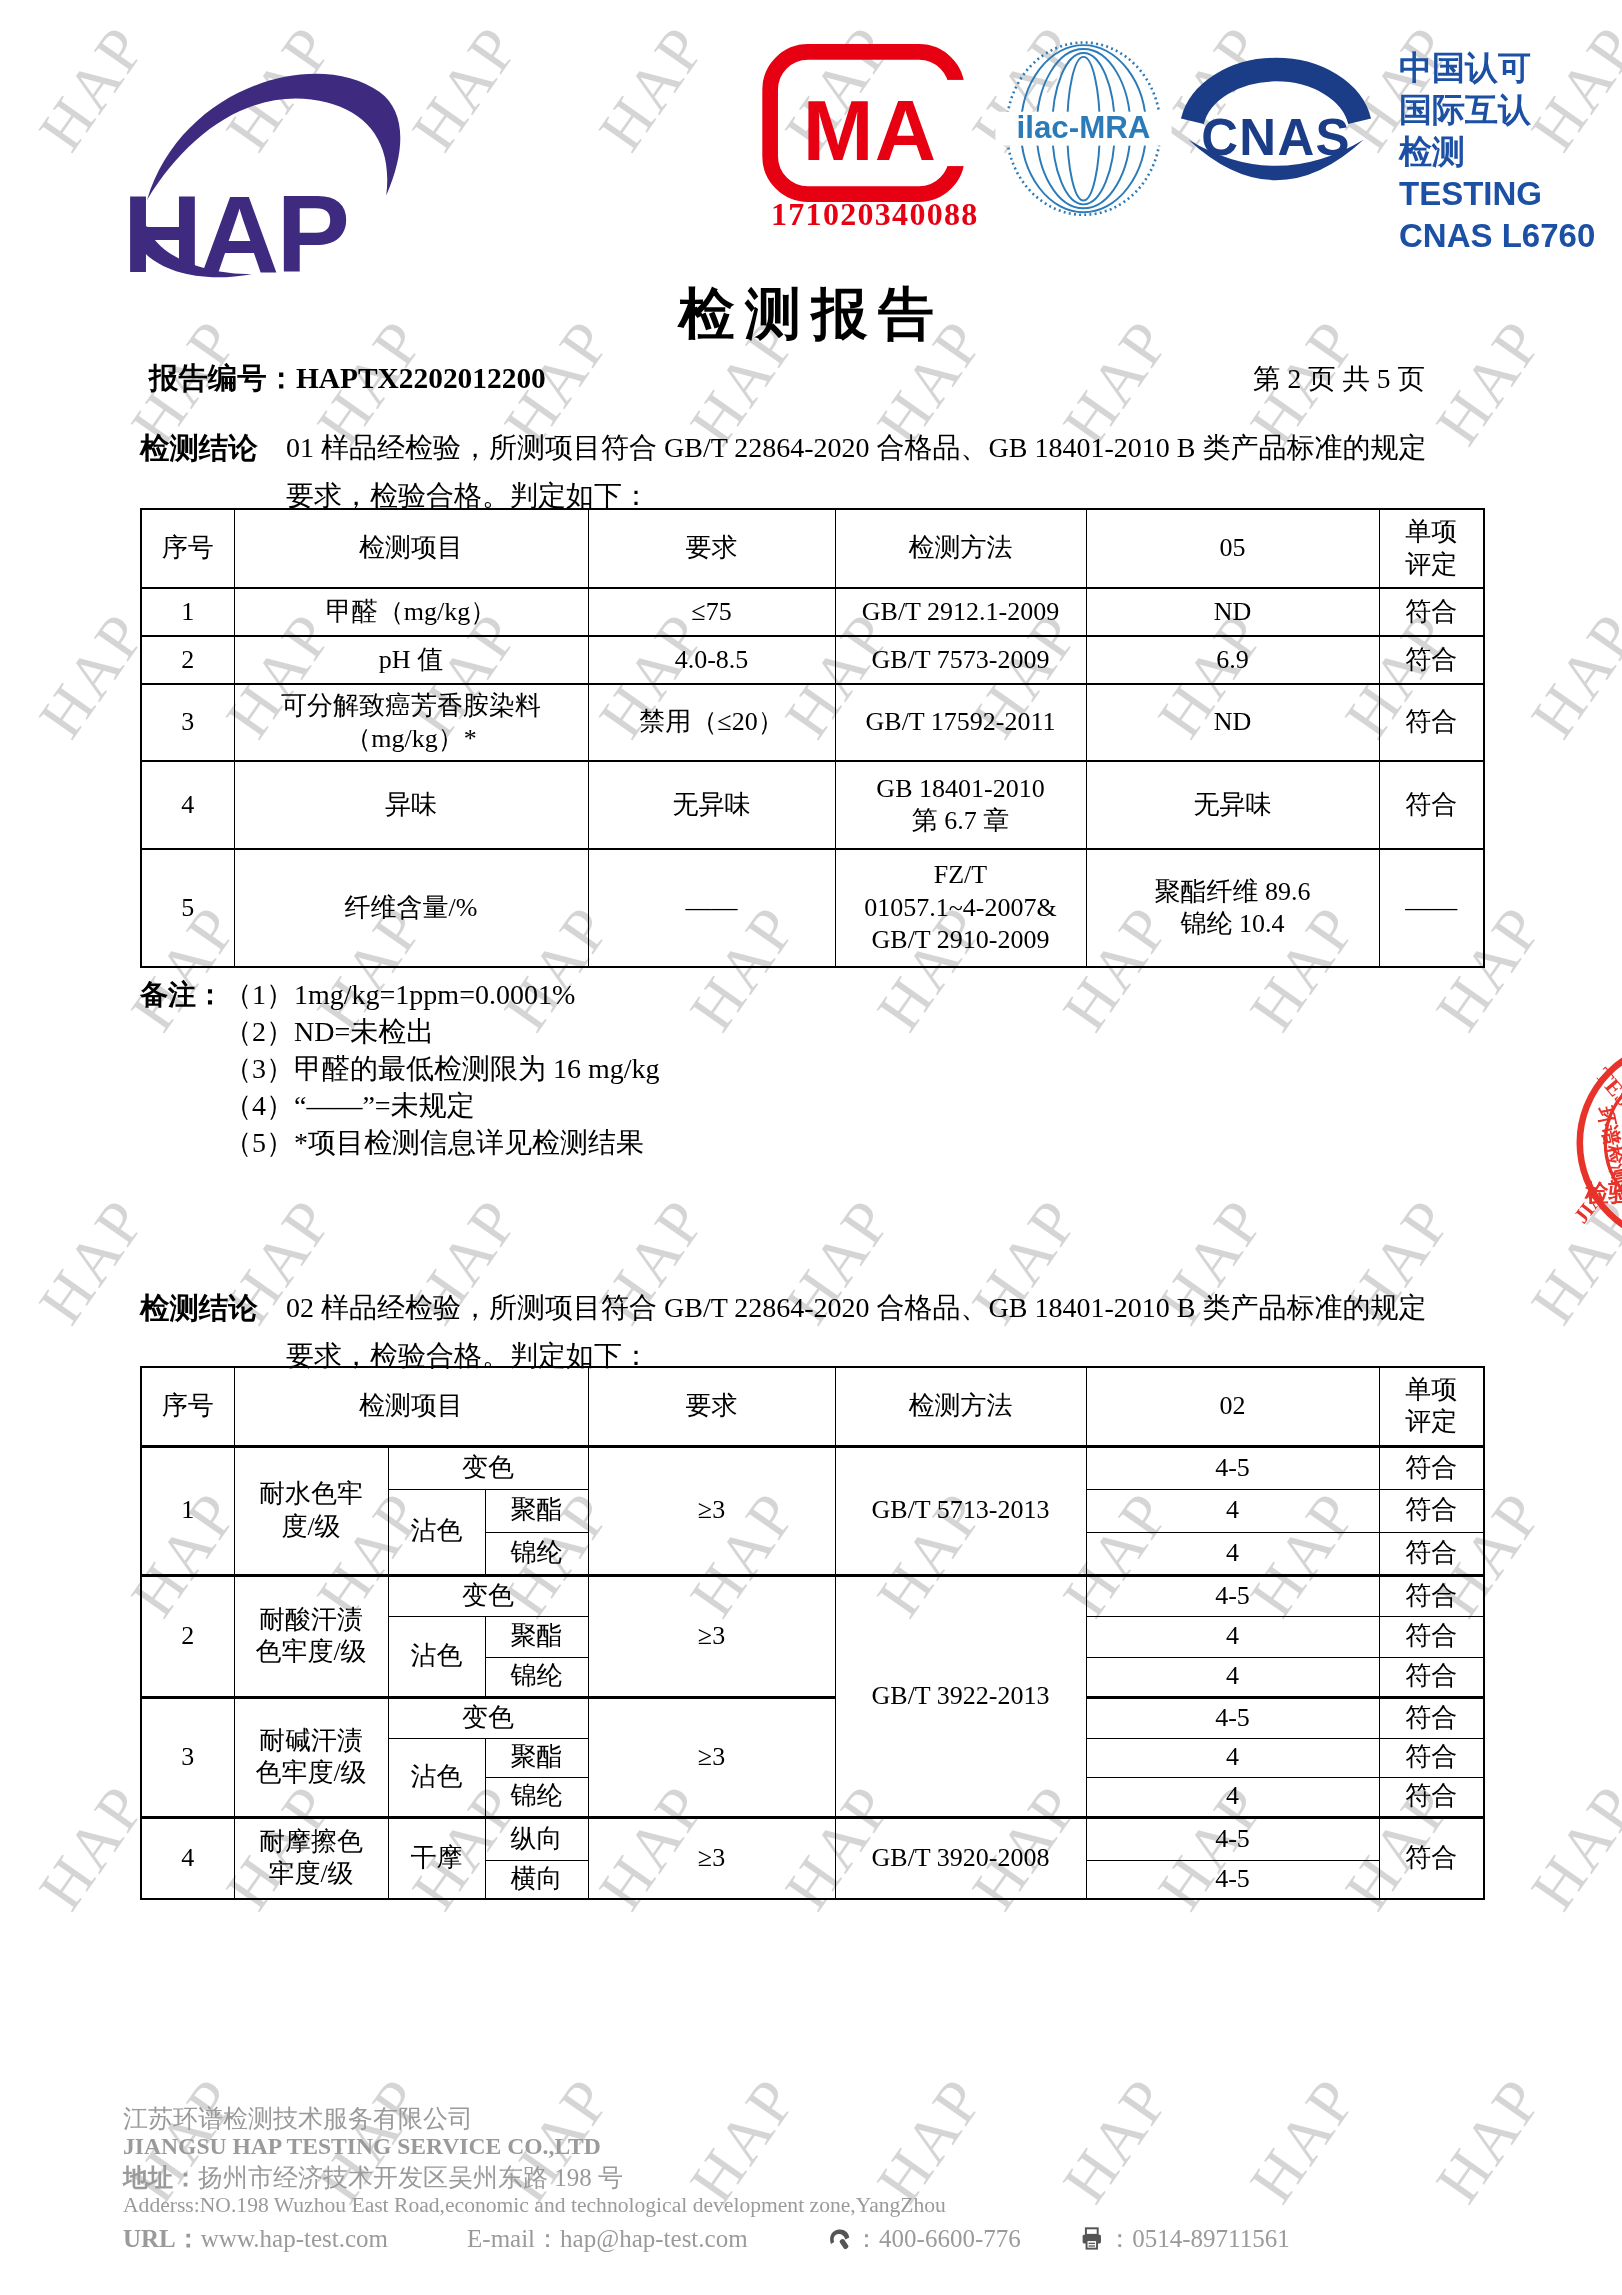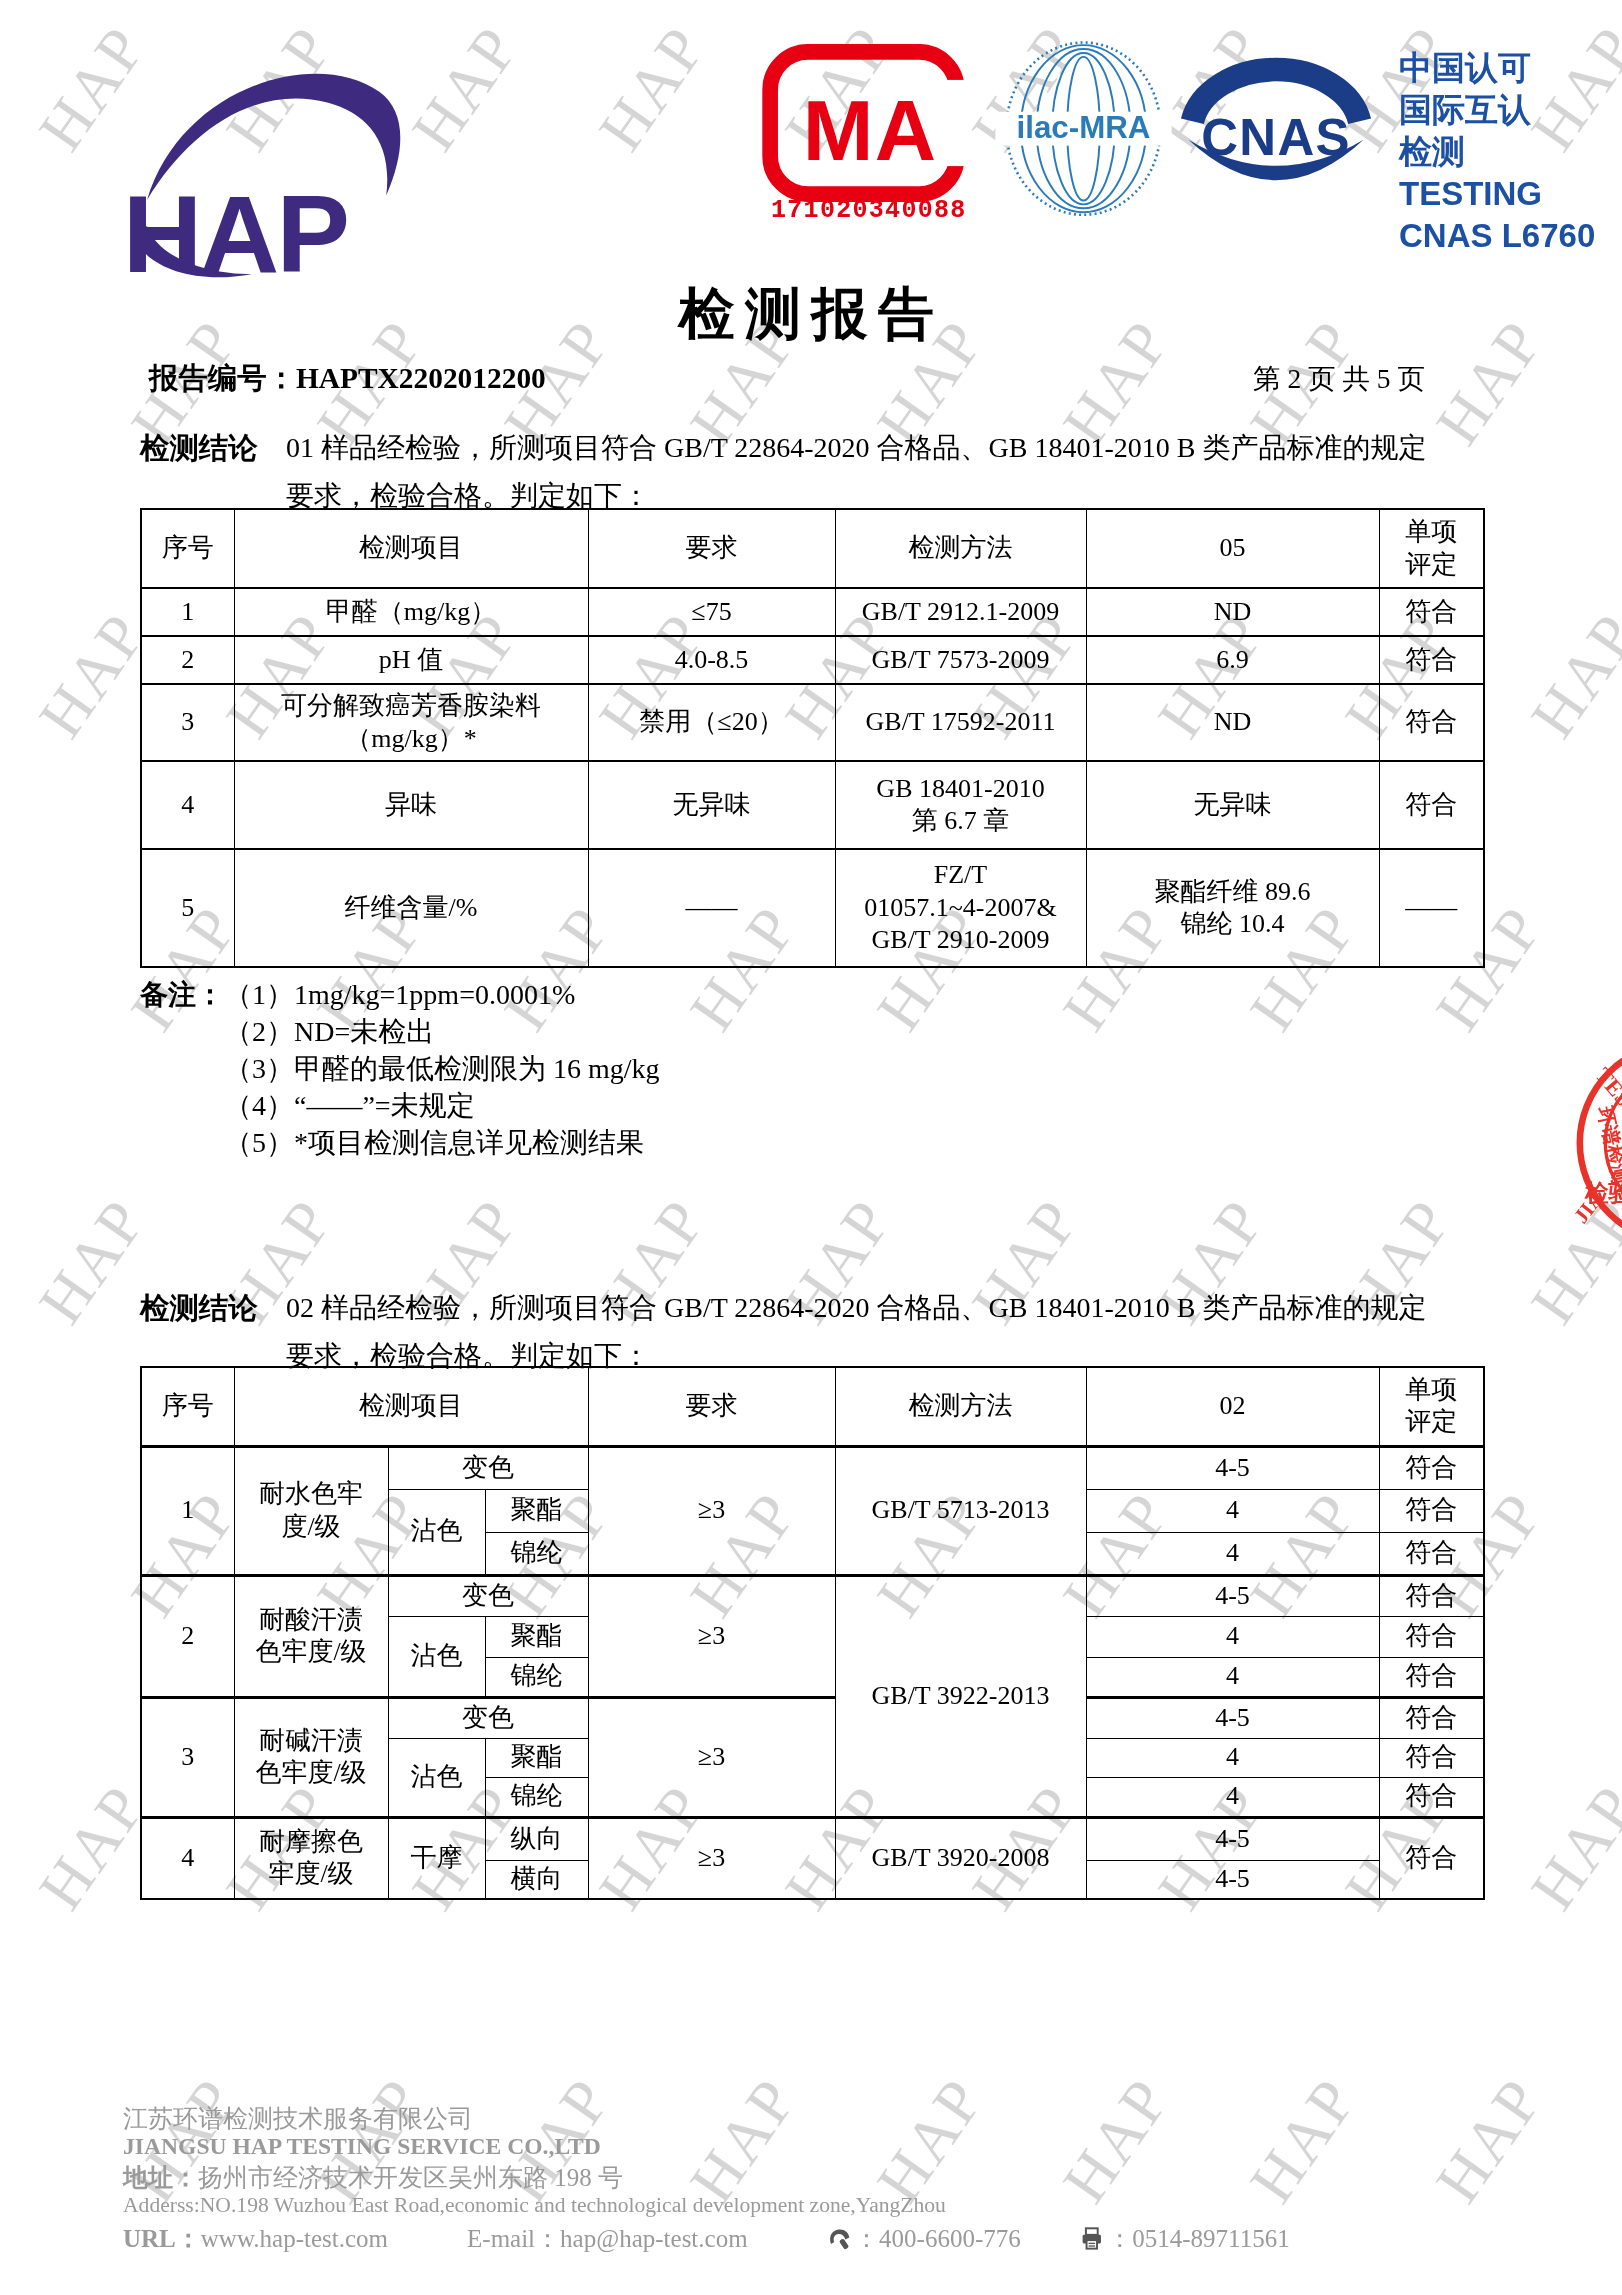--- a/index.html
+++ b/index.html
@@ -13,22 +13,22 @@
       font-size:63px;color:var(--watermark-gray,#b4b4b4);opacity:.55;
       transform:rotate(-55deg);letter-spacing:2.6px;white-space:nowrap;}
 
   
   #content{position:absolute;inset:0;z-index:2;}
   .abs{position:absolute;}
   .sans{font-family:"Liberation Sans","DejaVu Sans",sans-serif;}
 
   
   .accred-line{font-size:33px;line-height:42px;color:var(--accred-blue,#1c50a5);font-weight:bold;}
-  .cma-number{font-size:25px;font-weight:bold;color:var(--cma-red,#e60012);letter-spacing:1.3px;
-              font-family:Liberation Mono, monospace;}
+  .cma-number{font-size:32px;font-weight:bold;color:var(--cma-red,#e60012);letter-spacing:1.3px;
+              font-family:Liberation Serif, serif;}
 
   
   .title{width:100%;text-align:center;font-size:56px;font-weight:bold;letter-spacing:10.5px;}
   .report-no{font-size:29.4px;font-weight:bold;}
   .page-info{font-size:27.5px;}
 
   
   .concl-label{font-size:29.4px;font-weight:bold;}
   .concl-line{font-size:28px;white-space:nowrap;}
 

